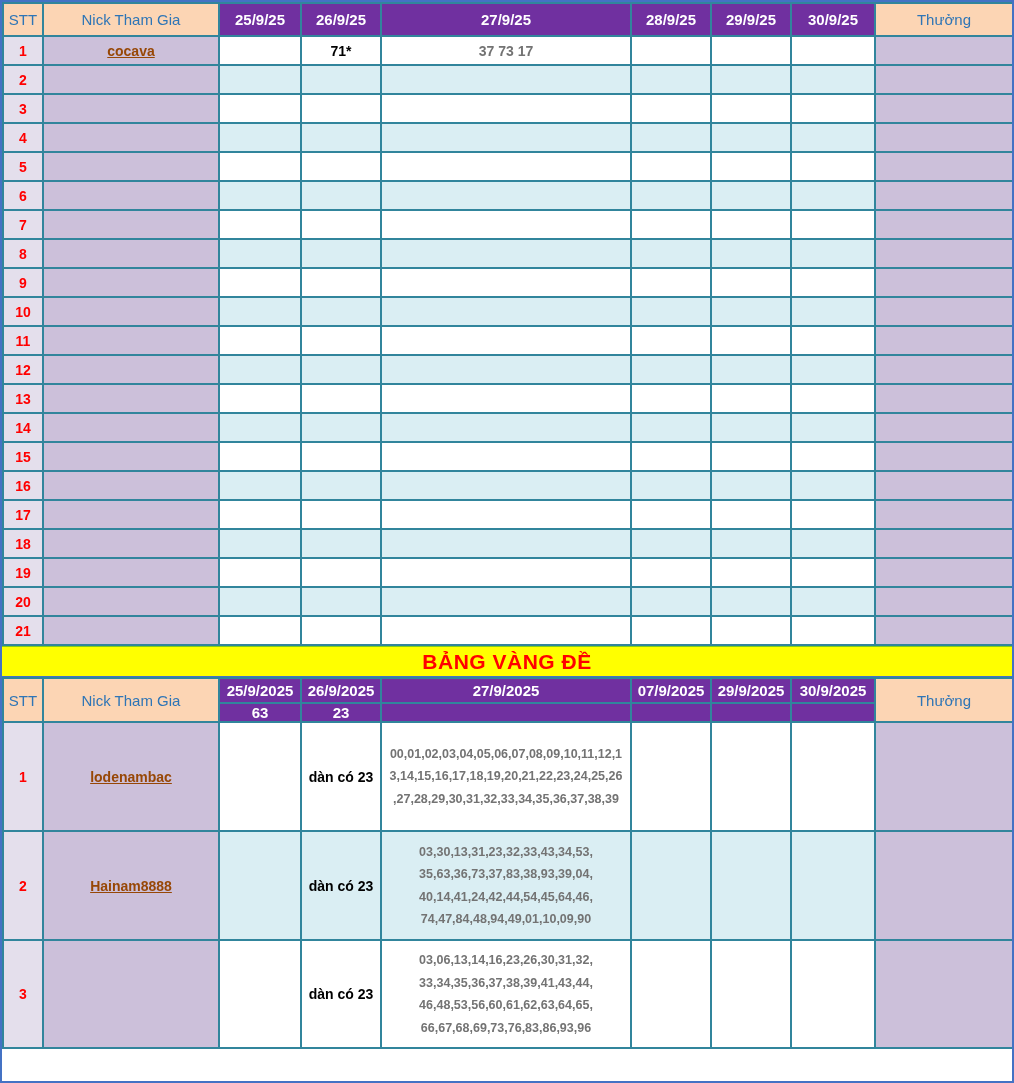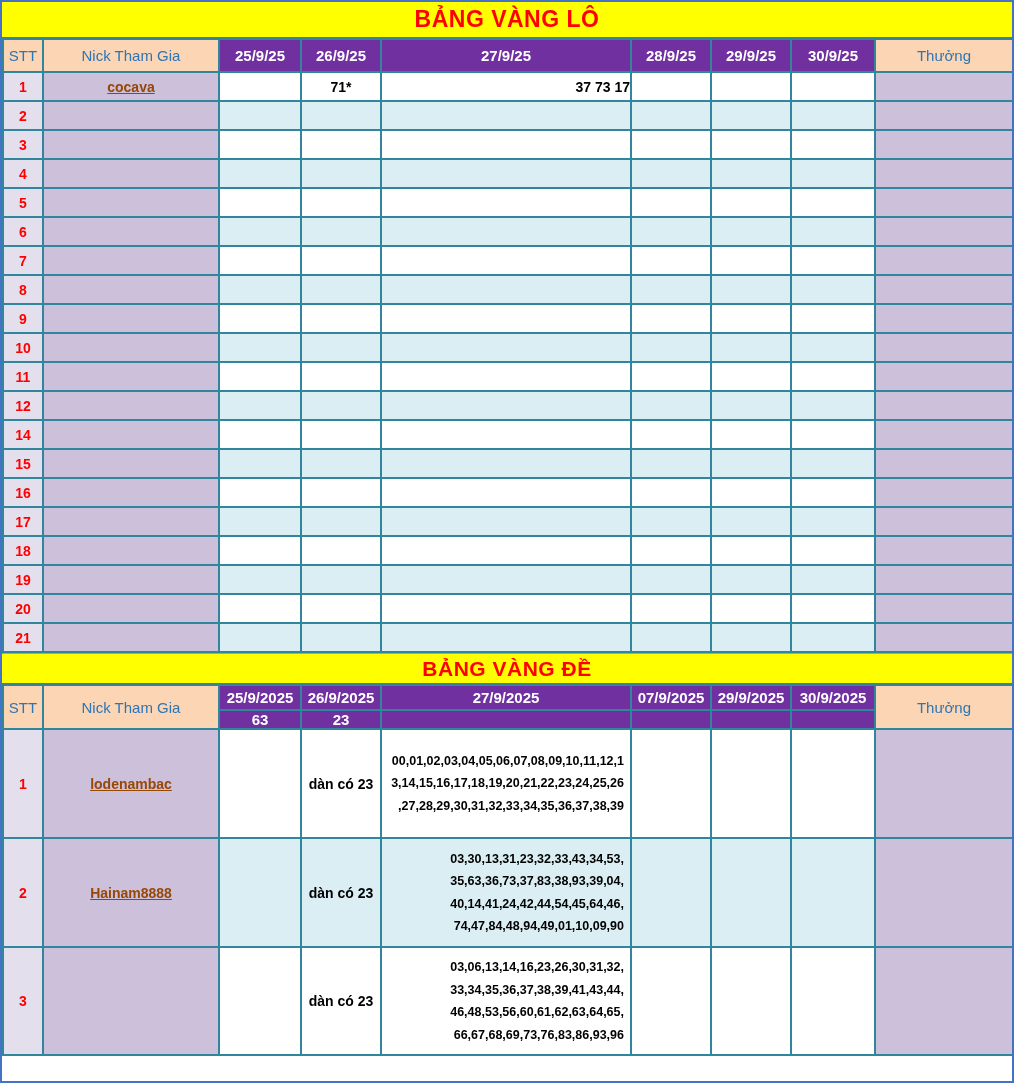--- a/index.html
+++ b/index.html
@@ -80,36 +80,35 @@
     text-decoration: underline;
   }
   .reward-cell { background: #CCC0DA; }
   .date-cell {
     background: #ffffff;
     color: #000000;
     font-weight: bold;
     font-size: 14px;
   }
   tbody tr:nth-child(even) .date-cell { background: #DAEEF3; }
-  .col-2 { color: #000000; text-align: right; }
+  .col-2 { color: #737373; }
 
   .num-list {
     font-size: 12.5px;
     line-height: 1.8;
     white-space: pre-line;
     overflow-wrap: anywhere;
     padding: 0 6px;
   }
 </style>
 </head>
 <body>
 
 <div class="sheet">
 
-  <div class="title-bar">BẢNG VÀNG LÔ</div>
 
   <table id="lo-table">
     <colgroup>
       <col style="width:40px">
         <col style="width:176px">
         <col style="width:82px">
       <col style="width:80px">
         <col style="width:250px">
         <col style="width:80px">
       <col style="width:80px">
@@ -246,20 +245,31 @@
           <td class="date-cell col-0"></td>
           <td class="date-cell col-1"></td>
           <td class="date-cell col-2"></td>
           <td class="date-cell col-3"></td>
           <td class="date-cell col-4"></td>
           <td class="date-cell col-5"></td>
           <td class="reward-cell"></td>
         </tr>
         <tr>
           <td class="stt-cell">12</td>
+          <td class="nick-cell"></td>
+          <td class="date-cell col-0"></td>
+          <td class="date-cell col-1"></td>
+          <td class="date-cell col-2"></td>
+          <td class="date-cell col-3"></td>
+          <td class="date-cell col-4"></td>
+          <td class="date-cell col-5"></td>
+          <td class="reward-cell"></td>
+        </tr>
+        <tr>
+          <td class="stt-cell">13</td>
           <td class="nick-cell"></td>
           <td class="date-cell col-0"></td>
           <td class="date-cell col-1"></td>
           <td class="date-cell col-2"></td>
           <td class="date-cell col-3"></td>
           <td class="date-cell col-4"></td>
           <td class="date-cell col-5"></td>
           <td class="reward-cell"></td>
         </tr>
         <tr>

